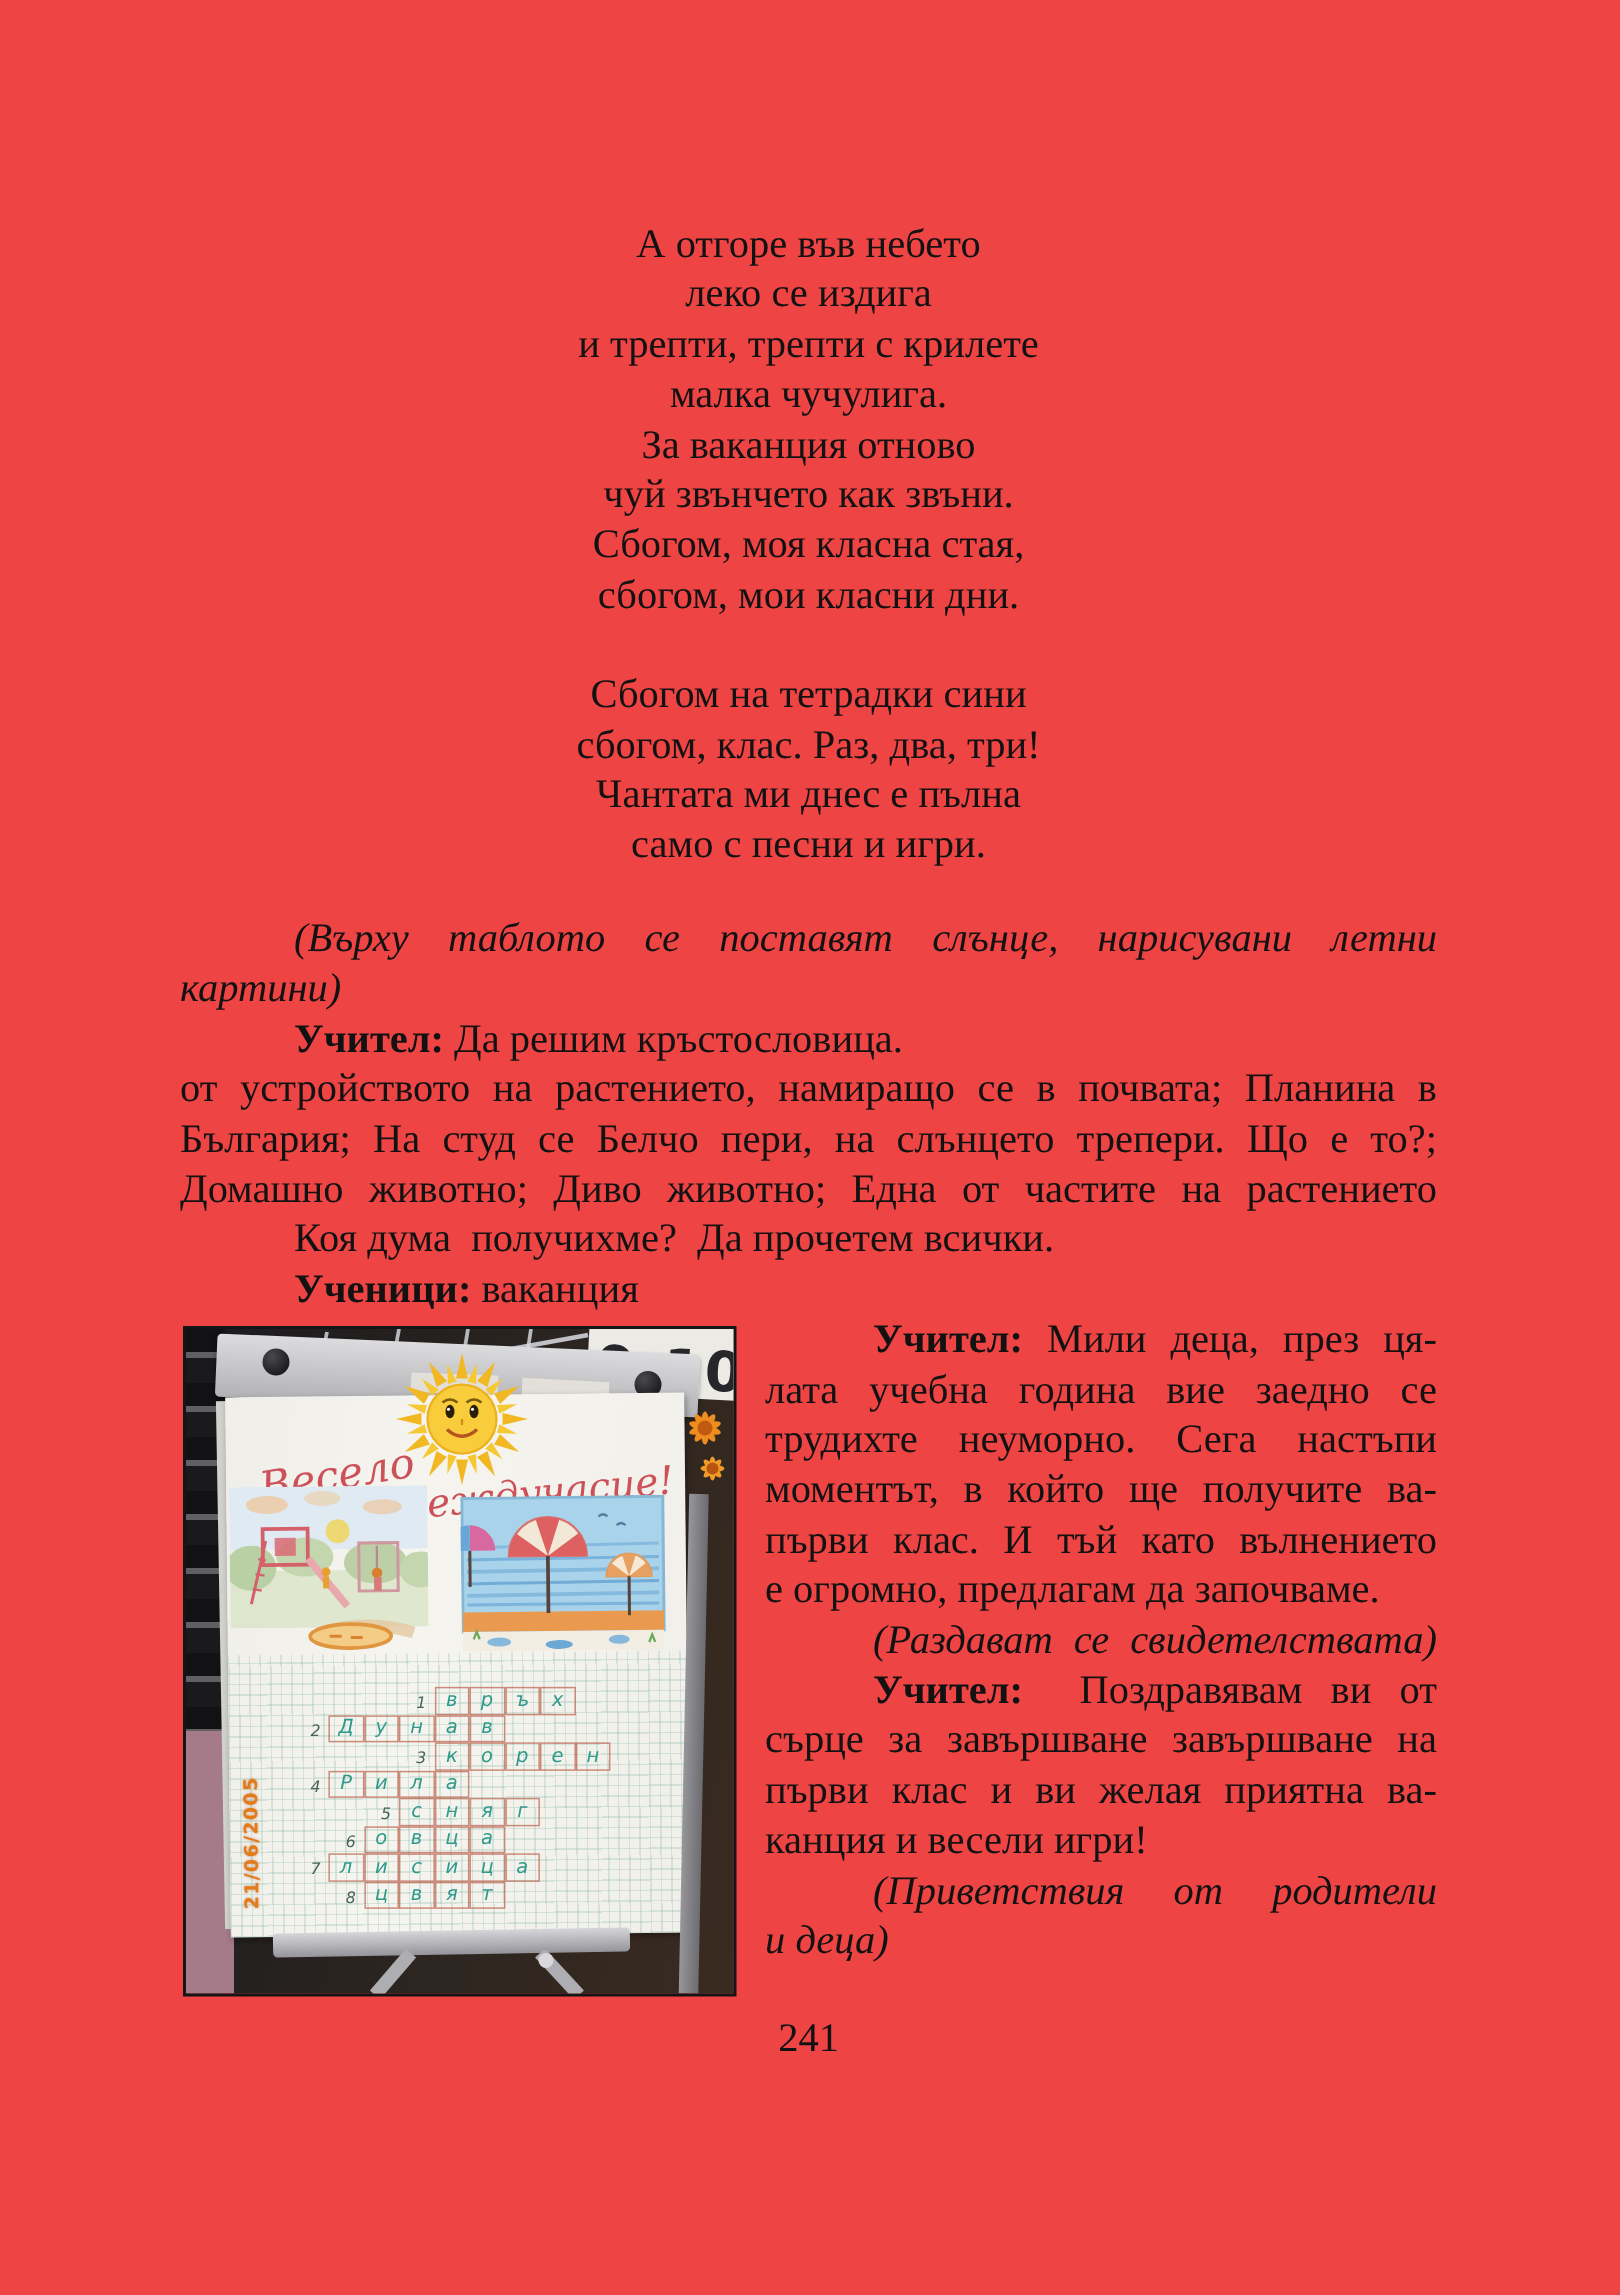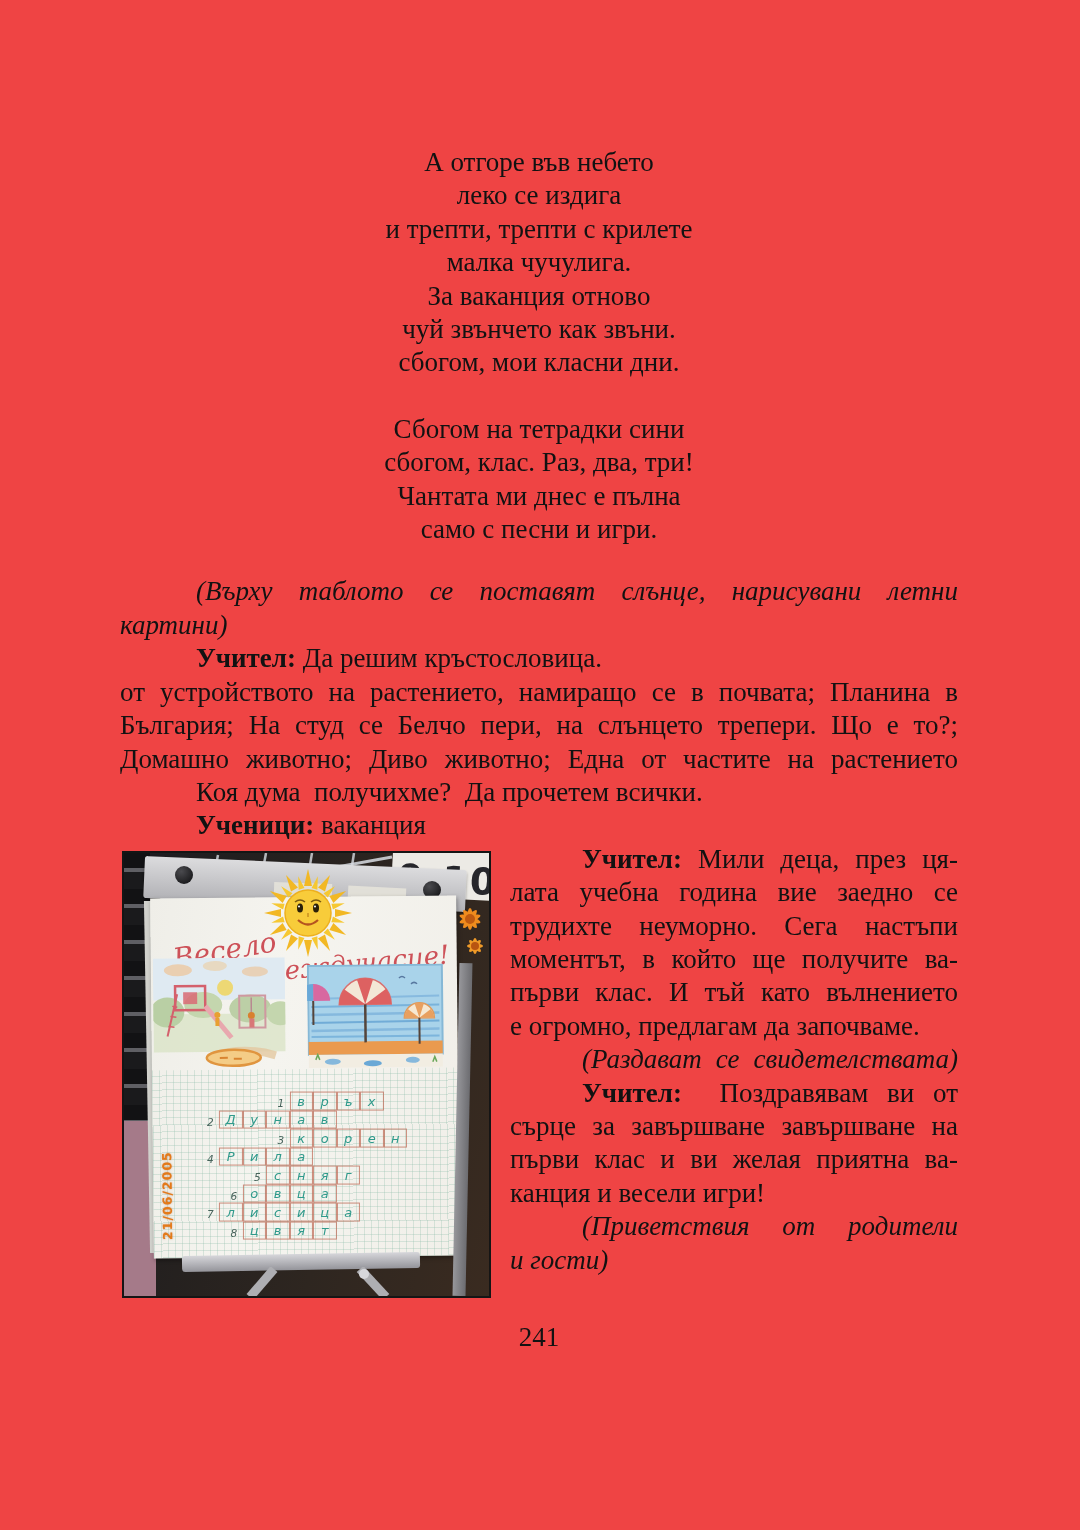--- a/index.html
+++ b/index.html
@@ -10,21 +10,21 @@
   .jl{text-align:justify;text-align-last:justify;}
   .ind{text-indent:76px;}
   .it{font-style:italic;}
   .b{font-weight:bold;}
   .poem{text-align:center;}
   .gap{height:33px;}
   .gap2{height:29px;}
   .twocol{position:relative;height:458px;margin-top:0;}
   .rcol{margin-left:390px;width:448px;}
   .rcol .ind{text-indent:72px;}
-  .footer{text-align:center;font-size:27px;line-height:33px;margin-top:20px;}
+  .footer{text-align:center;font-size:27px;line-height:33px;margin-top:8px;}
 
   
   .photo{position:absolute;left:2px;top:8px;width:365px;height:443px;border:2px solid #151515;
          background:linear-gradient(105deg,#1c1b20 0%,#25211f 34%,#2e2620 62%,#3a2b20 100%);overflow:hidden;}
   .ph-shelf{position:absolute;left:0;top:0;width:26px;height:272px;
             background:repeating-linear-gradient(180deg,#121214 0 15px,#5f5f64 15px 19px,#1a1a1c 19px 36px);}
   .ph-wall{position:absolute;left:0;top:268px;width:32px;height:175px;background:#a57a89;}
   .ph-lattice{position:absolute;left:30px;top:0;}
   .ph-clock{position:absolute;left:268px;top:-8px;width:120px;height:54px;background:#eceae5;
             transform:rotate(3deg);display:flex;align-items:flex-end;justify-content:flex-start;padding-left:6px;}
@@ -67,20 +67,21 @@
 <div class="page">
   <div class="content">
 
     <div class="poem">
       <div class="line">А отгоре във небето</div>
       <div class="line">леко се издига</div>
       <div class="line">и трепти, трепти с крилете</div>
       <div class="line">малка чучулига.</div>
       <div class="line">За ваканция отново</div>
       <div class="line">чуй звънчето как звъни.</div>
+      <div class="line">Сбогом, моя класна стая,</div>
       <div class="line">сбогом, мои класни дни.</div>
       <div class="gap"></div>
       <div class="line">Сбогом на тетрадки сини</div>
       <div class="line">сбогом, клас. Раз, два, три!</div>
       <div class="line">Чантата ми днес е пълна</div>
       <div class="line">само с песни и игри.</div>
     </div>
 
     <div class="gap2"></div>
 
@@ -308,19 +309,19 @@
         <div class="line jl">трудихте неуморно. Сега настъпи</div>
         <div class="line jl">моментът, в който ще получите ва-</div>
         <div class="line jl">първи клас. И тъй като вълнението</div>
         <div class="line">е огромно, предлагам да започваме.</div>
         <div class="line it ind jl">(Раздават се свидетелствата)</div>
         <div class="line ind jl"><span class="b">Учител:</span><span>  Поздравявам ви от</span></div>
         <div class="line jl">сърце за завършване завършване на</div>
         <div class="line jl">първи клас и ви желая приятна ва-</div>
         <div class="line">канция и весели игри!</div>
         <div class="line it ind jl">(Приветствия от родители</div>
-        <div class="line it">и гости)</div>
+        <div class="line it">и деца)</div>
       </div>
     </div>
 
     <div class="footer">241</div>
   </div>
 </div>
 
 </body></html>

